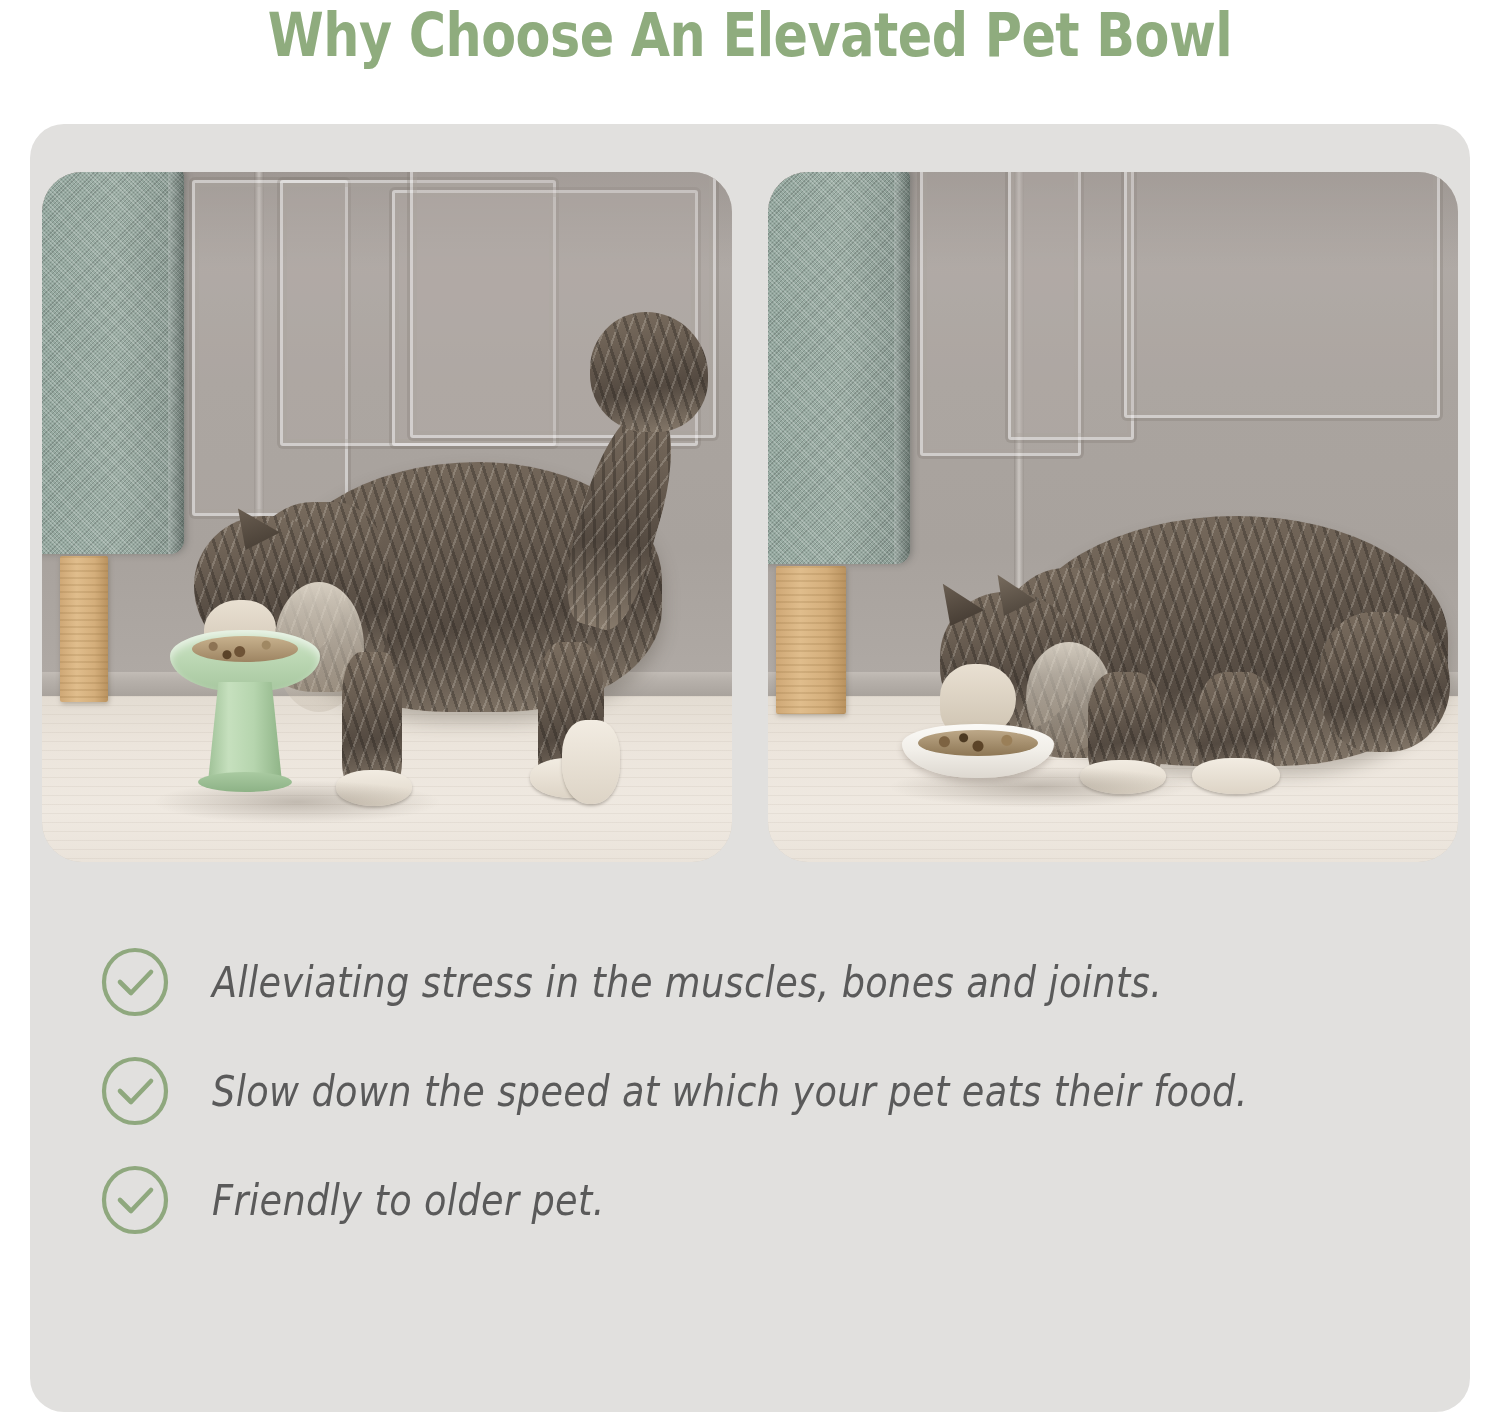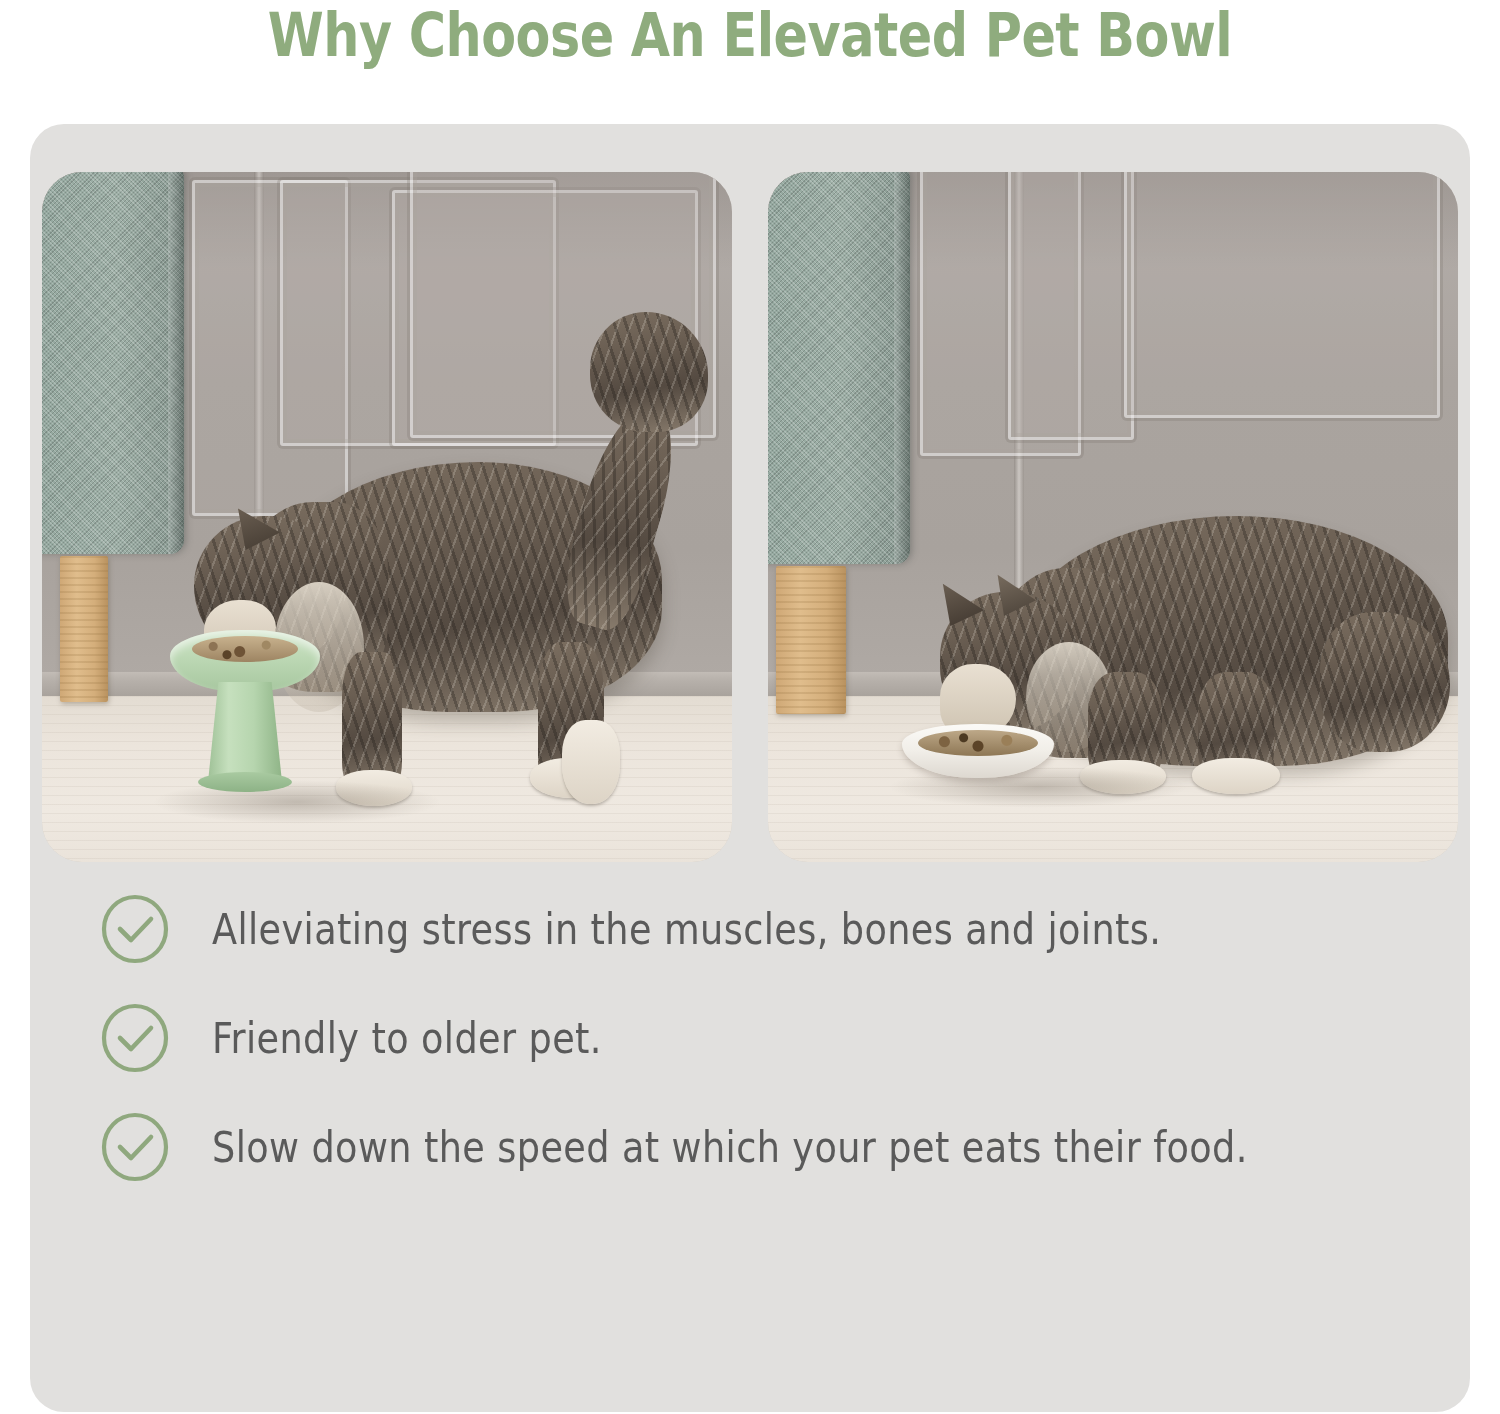--- a/index.html
+++ b/index.html
@@ -169,21 +169,21 @@
       radial-gradient(circle at 38% 30%,#4d3a22 0 4px,rgba(0,0,0,0) 5px),
       linear-gradient(180deg,#bda888,#8e7755);
   }
   .shadow{
     position:absolute;border-radius:50%;
     background:radial-gradient(ellipse at center,rgba(120,110,98,.38),rgba(120,110,98,0) 70%);
   }
 
   
   .benefits{
-    position:absolute;left:100px;top:891px;width:1340px;
+    position:absolute;left:100px;top:944px;width:1340px;font-style:italic;
   }
   .benefit{
     display:flex;align-items:center;
     height:76px;margin-bottom:33px;
   }
   .check-icon{flex:0 0 auto;width:70px;height:72px;margin-right:42px;}
   .benefit-text{
     color:#5a5a5a;
     font-size:42px;
     font-weight:400;
@@ -301,24 +301,24 @@
       <path d="M20 36 L31 47 L51 26" fill="none" stroke="#8fa87e" stroke-width="4.6" stroke-linecap="round" stroke-linejoin="round"></path>
     </svg>
     <span class="benefit-text">Alleviating stress in the muscles, bones and joints.</span>
   </div>
 
   <div class="benefit">
     <svg class="check-icon" viewBox="0 0 70 72">
       <ellipse cx="35" cy="36" rx="31" ry="32" fill="none" stroke="#8fa87e" stroke-width="4.2"></ellipse>
       <path d="M20 36 L31 47 L51 26" fill="none" stroke="#8fa87e" stroke-width="4.6" stroke-linecap="round" stroke-linejoin="round"></path>
     </svg>
-    <span class="benefit-text">Friendly to older pet.</span>
+    <span class="benefit-text">Slow down the speed at which your pet eats their food.</span>
   </div>
 
   <div class="benefit">
     <svg class="check-icon" viewBox="0 0 70 72">
       <ellipse cx="35" cy="36" rx="31" ry="32" fill="none" stroke="#8fa87e" stroke-width="4.2"></ellipse>
       <path d="M20 36 L31 47 L51 26" fill="none" stroke="#8fa87e" stroke-width="4.6" stroke-linecap="round" stroke-linejoin="round"></path>
     </svg>
-    <span class="benefit-text">Slow down the speed at which your pet eats their food.</span>
+    <span class="benefit-text">Friendly to older pet.</span>
   </div>
 
 </div>
 
 </body></html>

